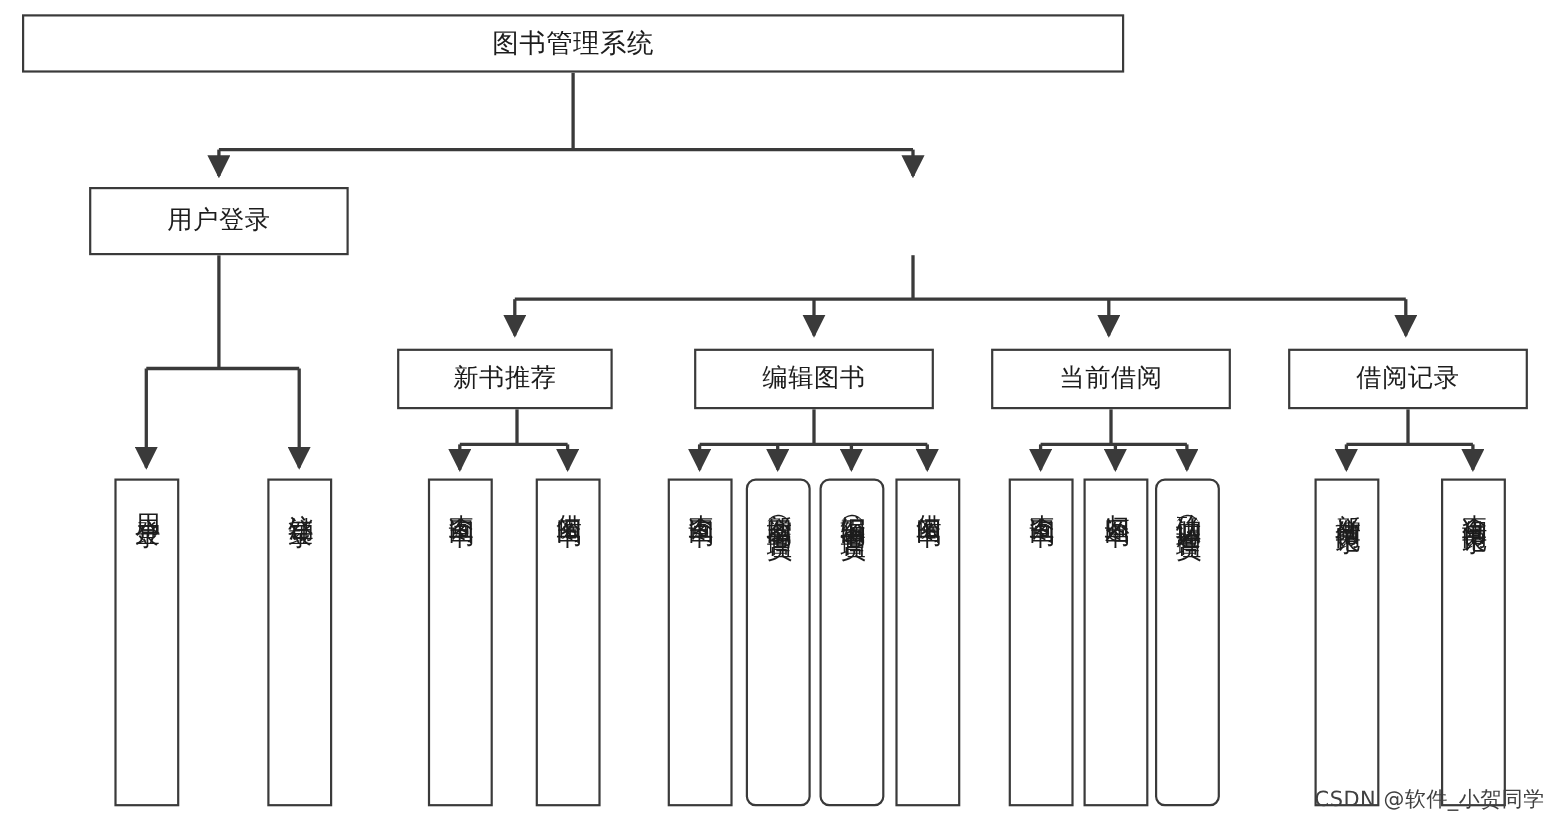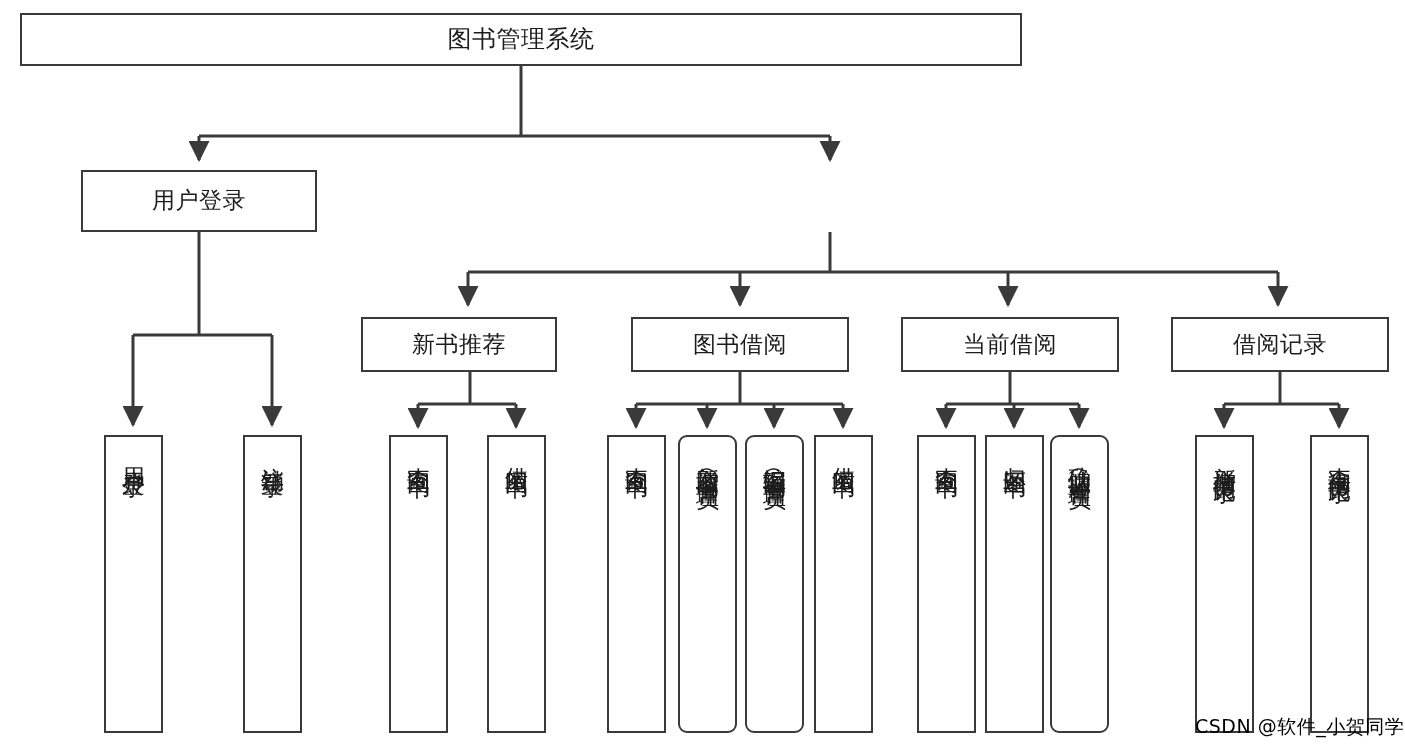--- a/index.html
+++ b/index.html
@@ -60,21 +60,21 @@
     letter-spacing: 3px;
     line-height: 1;
     margin-top: 8px;
   }
   .node.root .label {
     font-size: 24px;
   }
   .watermark {
     position: absolute;
     font-size: 19px;
-    color: #000000;
+    color: #404040;
     white-space: nowrap;
     letter-spacing: 0.5px;
   }
 </style>
 </head>
 <body>
 
 <div id="canvas">
 
   <svg class="edges" viewBox="0 0 1405 747" xmlns="http://www.w3.org/2000/svg">
@@ -133,21 +133,21 @@
   </div>
 
   <div class="node horizontal" style="left:81px; top:170px; width:236px; height:62px;">
     <span class="label">用户登录</span>
   </div>
 
   <div class="node horizontal" style="left:361px; top:317px; width:196px; height:55px;">
     <span class="label">新书推荐</span>
   </div>
   <div class="node horizontal" style="left:631px; top:317px; width:218px; height:55px;">
-    <span class="label">图书借阅</span>
+    <span class="label">编辑图书</span>
   </div>
   <div class="node horizontal" style="left:901px; top:317px; width:218px; height:55px;">
     <span class="label">当前借阅</span>
   </div>
   <div class="node horizontal" style="left:1171px; top:317px; width:218px; height:55px;">
     <span class="label">借阅记录</span>
   </div>
 
   <div class="node vertical" style="left:104px; top:435px; width:59px; height:298px;">
     <span class="label">用户登录</span>

